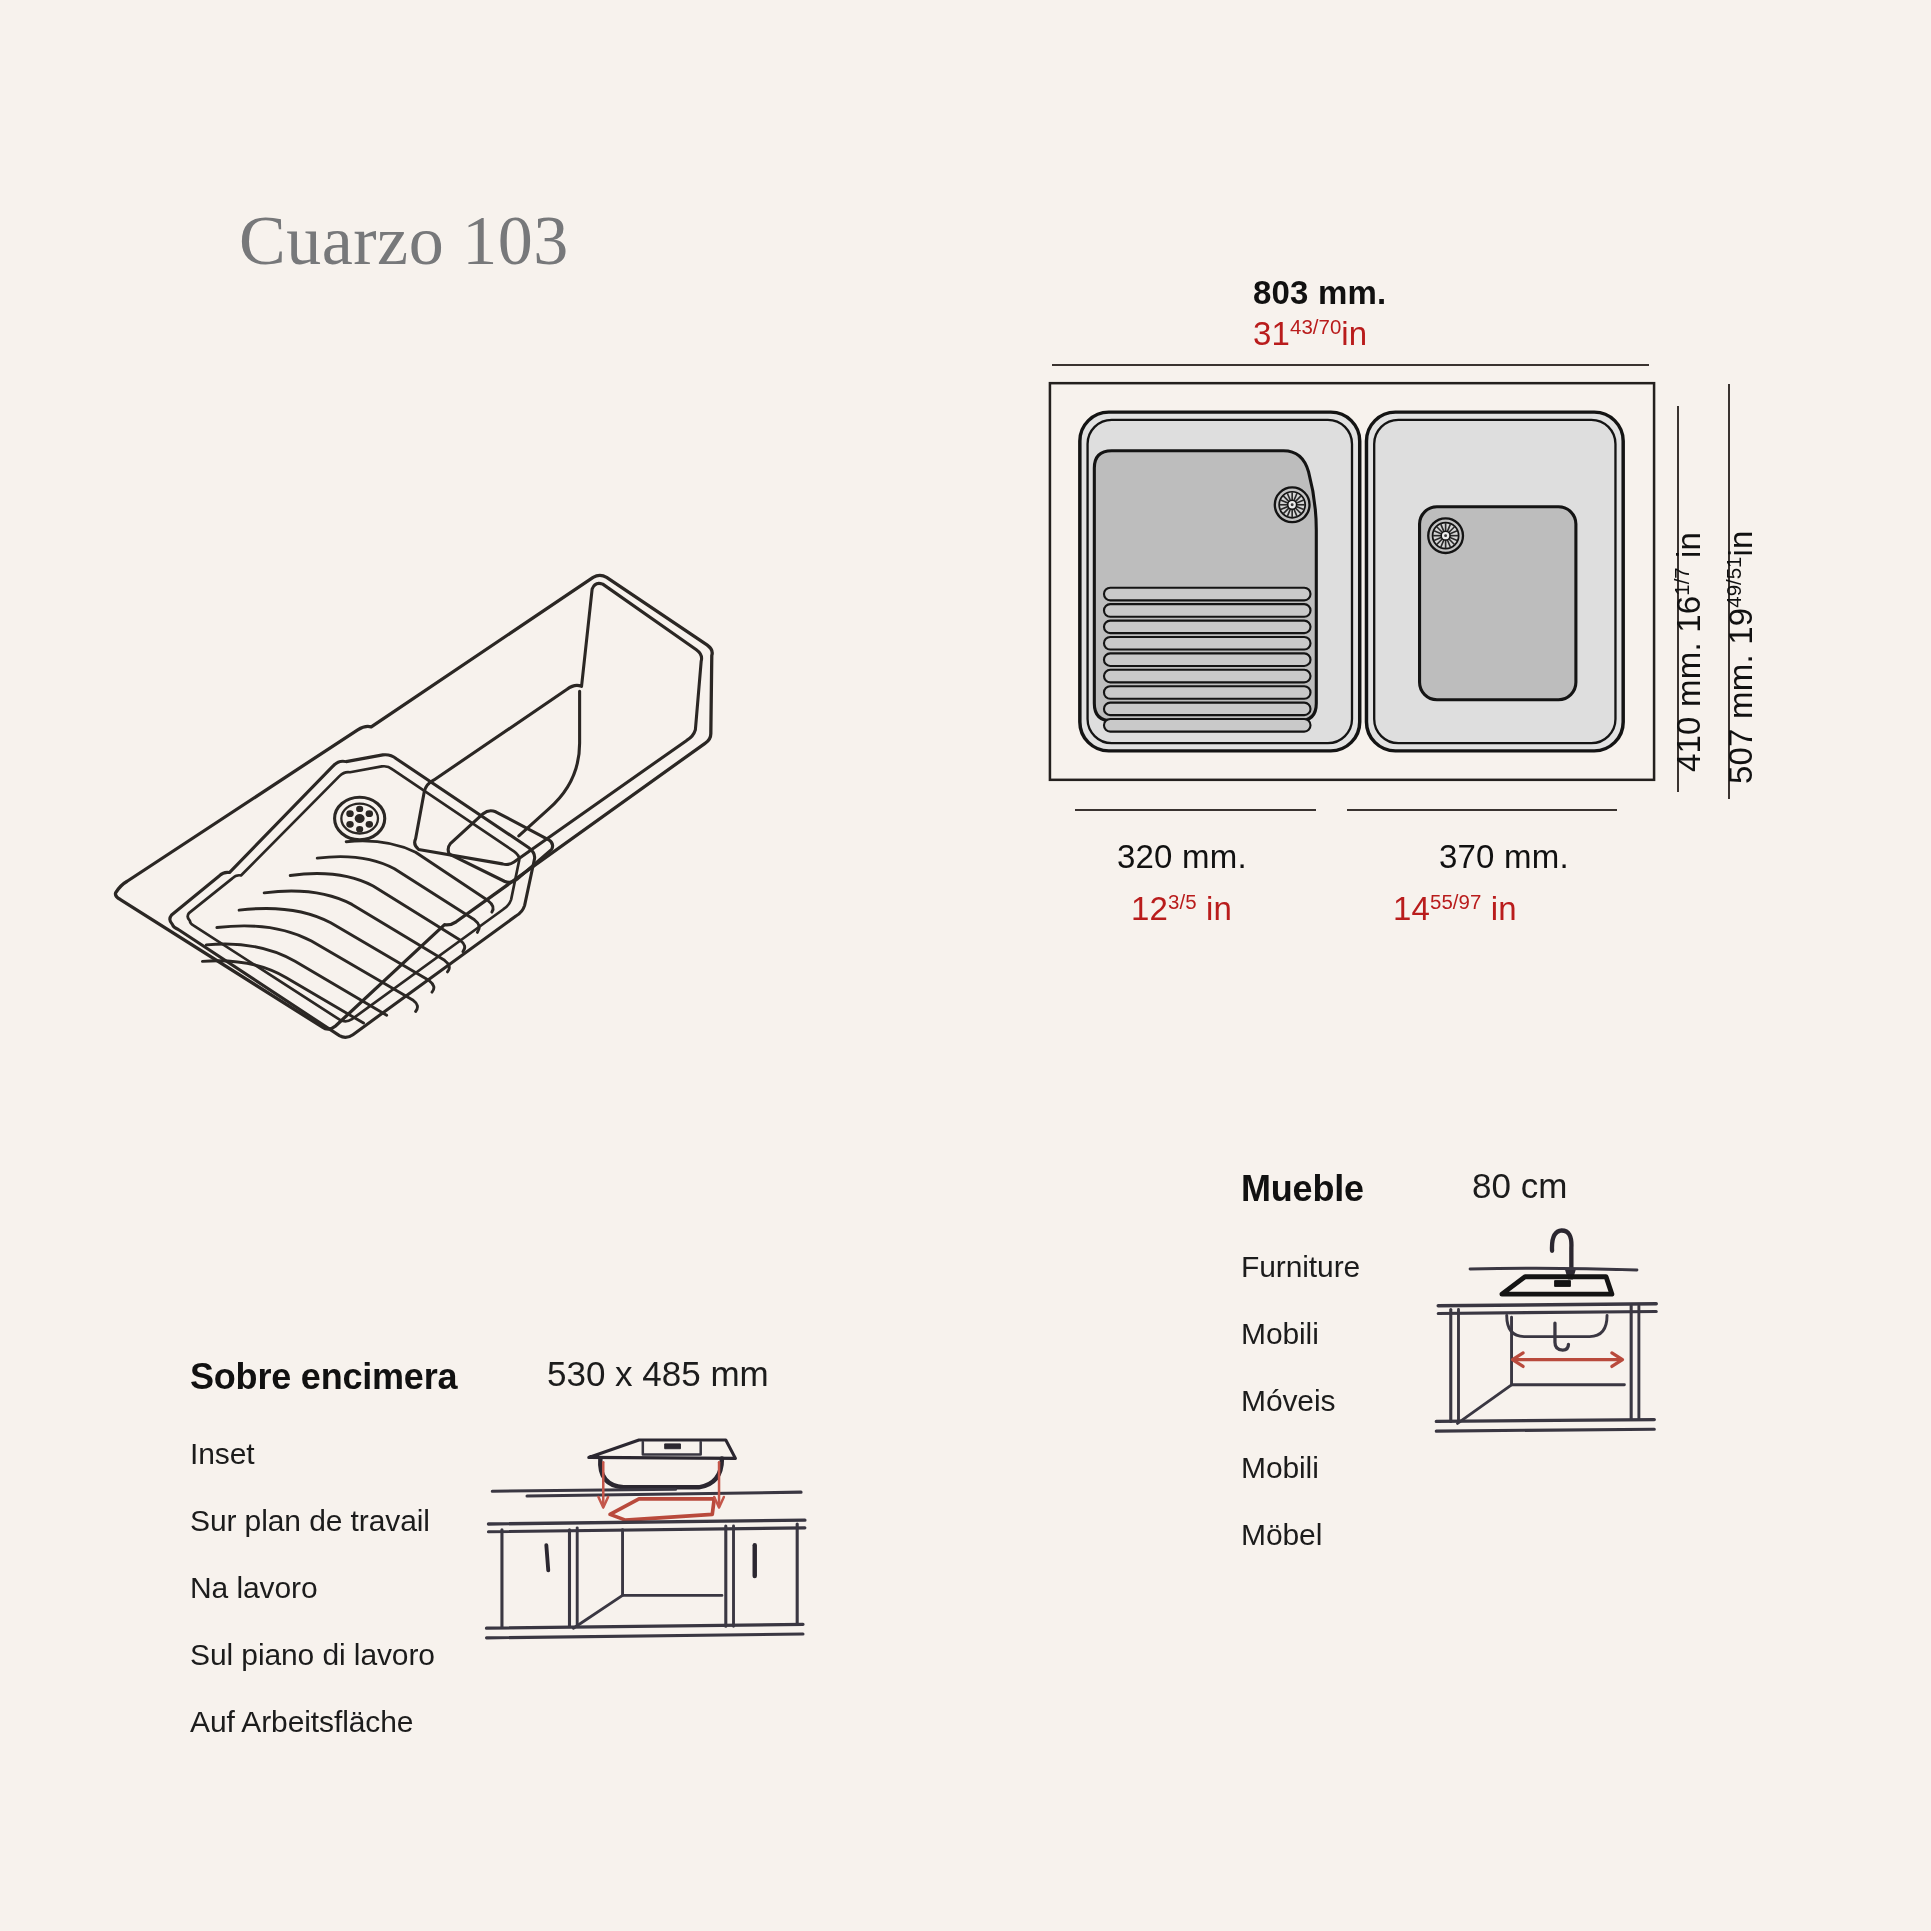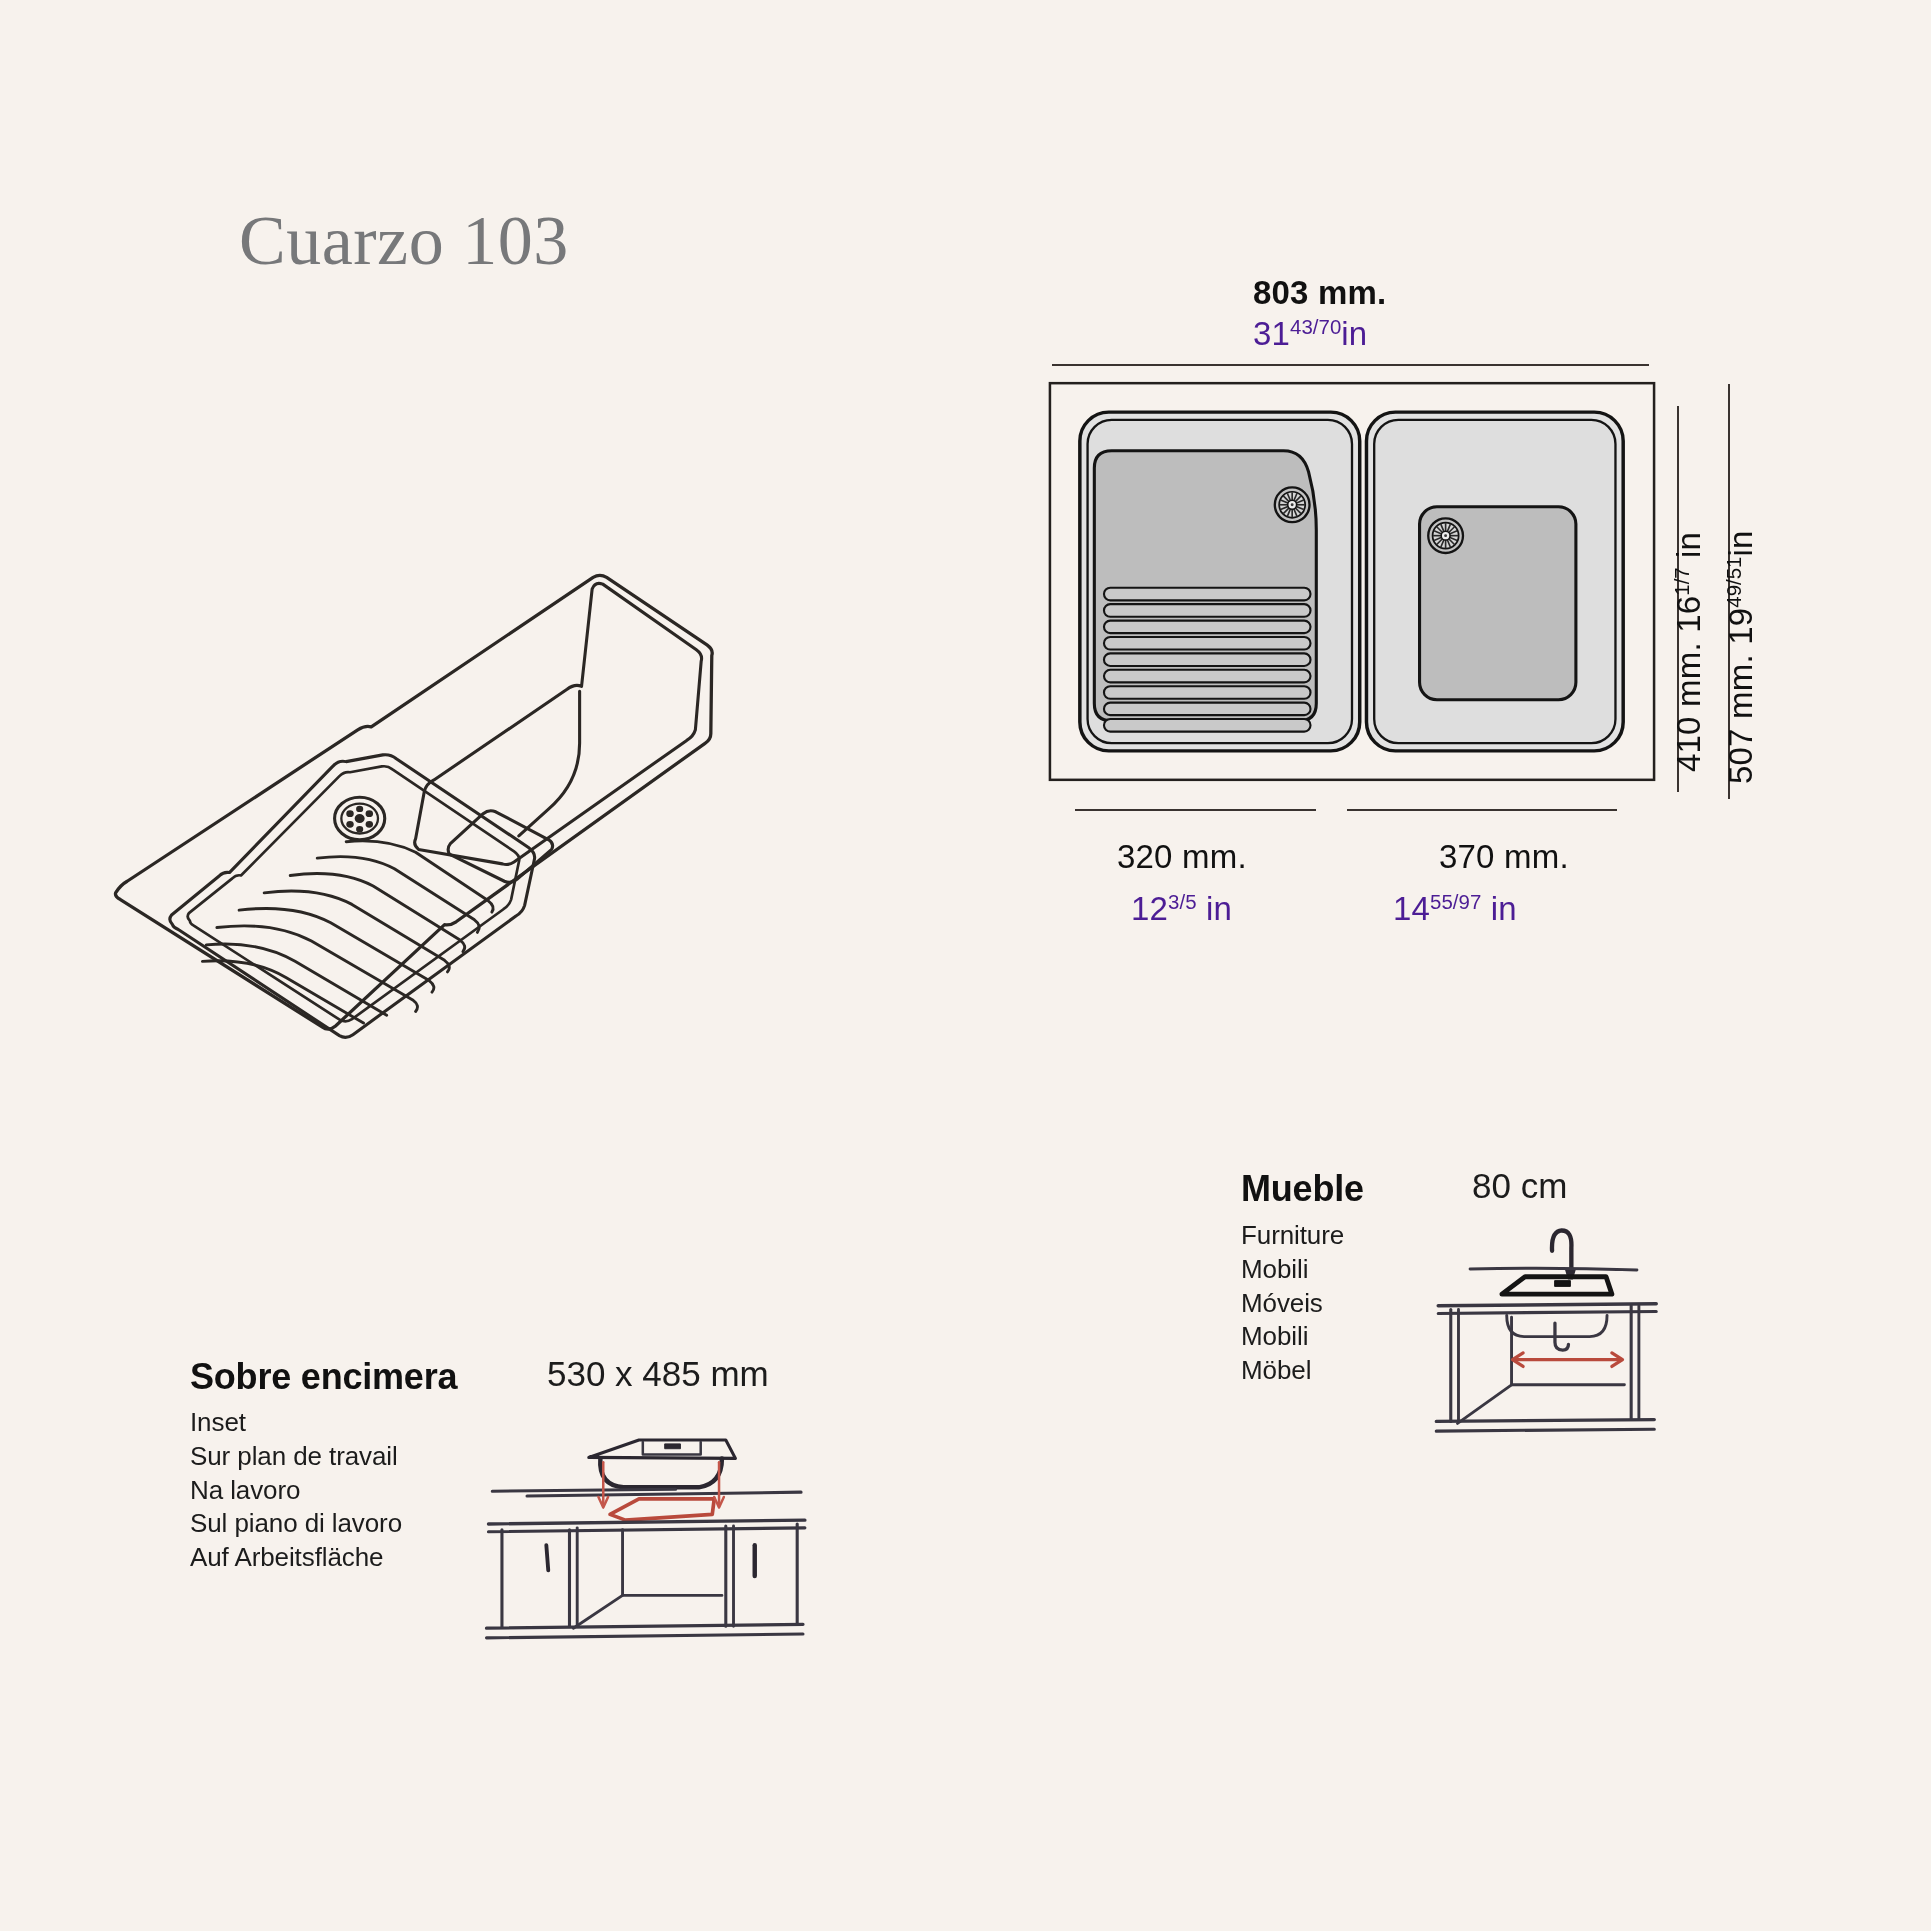--- a/index.html
+++ b/index.html
@@ -30,21 +30,21 @@
   .dim-mm {
     font-size: 33px;
     font-weight: 400;
     color: #111;
     white-space: nowrap;
     letter-spacing: 0.2px;
   }
   .dim-in {
     font-size: 33px;
     font-weight: 400;
-    color: #4c1d95;
+    color: #b91c1c;
     white-space: nowrap;
     letter-spacing: 0.2px;
   }
   .dim-in sup, .dim-mm sup {
     font-size: 0.62em;
     vertical-align: 0.52em;
     letter-spacing: 0;
   }
   .rule {
     background: #3a3330;
@@ -65,26 +65,27 @@
   
   .block-head {
     font-size: 36px;
     font-weight: 700;
     color: #111;
     white-space: nowrap;
     letter-spacing: -0.2px;
     text-align: right;
   }
   .block-line {
-    font-size: 26px;
+    font-size: 30px;
     font-weight: 400;
     color: #1c1c1c;
     white-space: nowrap;
     line-height: 1.30;
     letter-spacing: -0.1px;
+    margin-top: 28px;
   }
   .block-dim {
     font-size: 35px;
     font-weight: 400;
     color: #1c1c1c;
     white-space: nowrap;
   }
   .lang-list { line-height: 1.295; }
 </style>
 </head>

